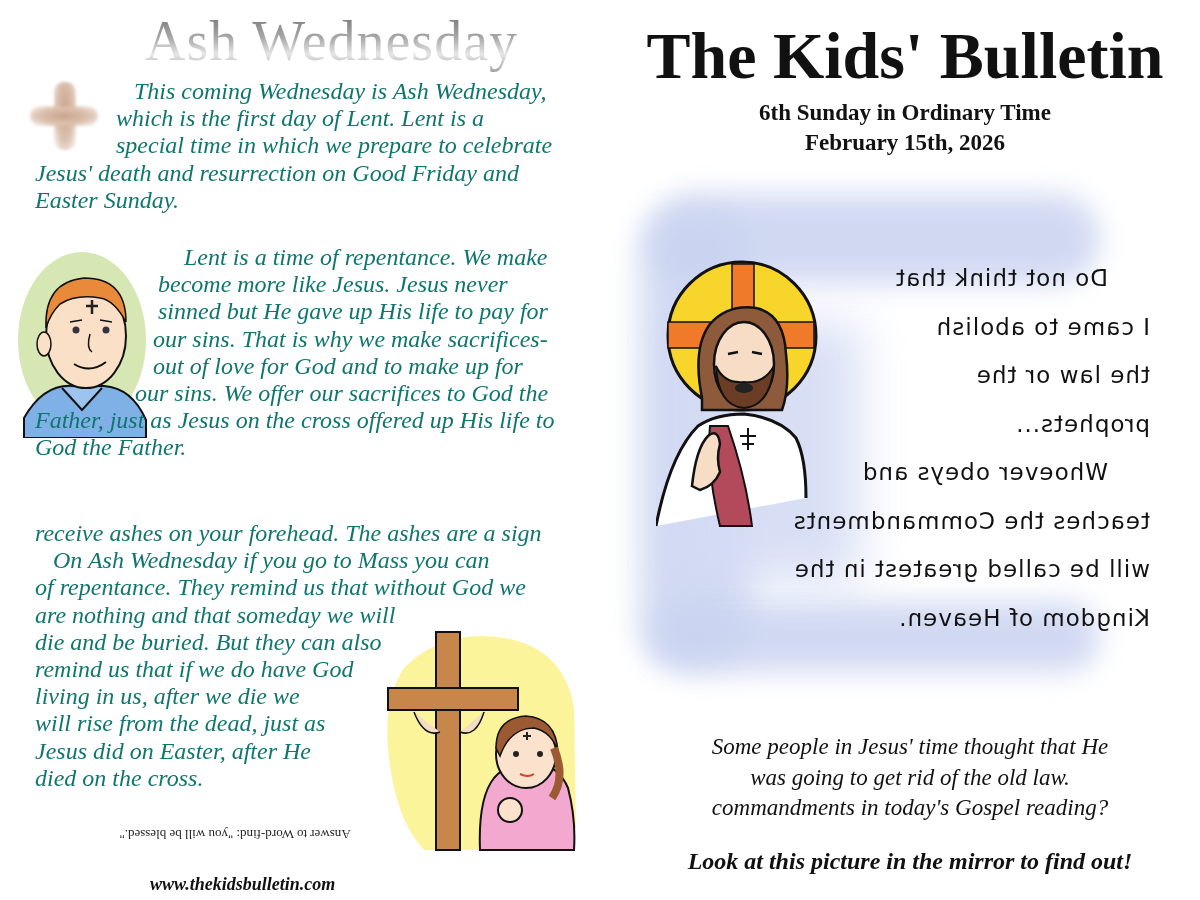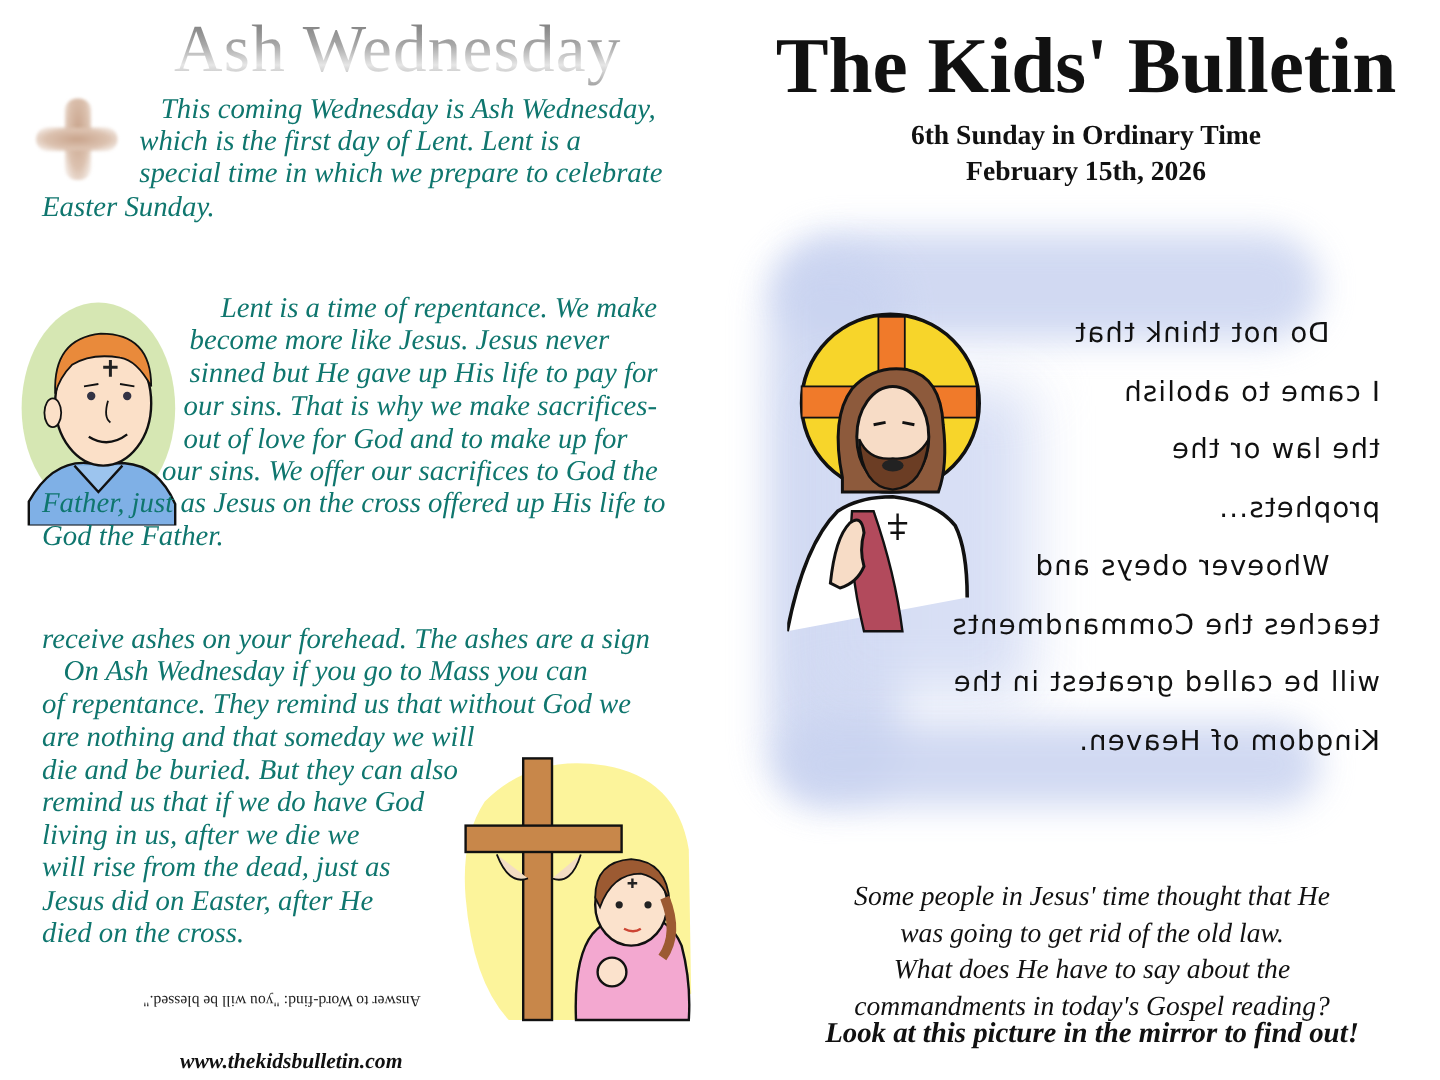--- a/index.html
+++ b/index.html
@@ -68,20 +68,21 @@
 
     <div class="ash-cross">
       <div class="v"></div>
         <div class="h"></div>
     </div>
 
     <div class="para p1">
       <span class="ln" style="padding-left:99px">This coming Wednesday is Ash Wednesday,</span>
       <span class="ln" style="padding-left:81px">which is the first day of Lent.  Lent is a</span>
       <span class="ln" style="padding-left:81px">special time in which we prepare to celebrate</span>
+      <span class="ln">Jesus' death and resurrection on Good Friday and</span>
       <span class="ln">Easter Sunday.</span>
     </div>
 
     <svg class="boy" viewBox="0 0 140 190">
       <ellipse cx="68" cy="92" rx="64" ry="88" fill="#cfe3a6" opacity="0.85"></ellipse>
       <path d="M10 170 Q30 135 60 138 L90 138 Q118 140 132 172 L132 190 L10 190 Z" fill="#7fb0e6" stroke="#111" stroke-width="2"></path>
       <path d="M48 140 L68 162 L88 140" fill="#9cc4ee" stroke="#111" stroke-width="2"></path>
       <ellipse cx="72" cy="88" rx="40" ry="52" fill="#fbe0c8" stroke="#111" stroke-width="2"></ellipse>
       <path d="M32 80 Q30 34 70 30 Q112 30 112 74 Q100 52 86 50 Q62 46 46 56 Q36 66 32 80 Z" fill="#e98a3b" stroke="#111" stroke-width="1.5"></path>
       <ellipse cx="30" cy="96" rx="7" ry="12" fill="#fbe0c8" stroke="#111" stroke-width="1.5"></ellipse>
@@ -174,19 +175,18 @@
         <span class="ln indent">Whoever obeys and</span>
         <span class="ln">teaches the Commandments</span>
         <span class="ln">will be called greatest in the</span>
         <span class="ln">Kingdom of Heaven.</span>
       </div>
     </div>
 
     <div class="question">
       <div>Some people in Jesus' time thought that He</div>
       <div>was going to get rid of the old law.</div>
-      <div>What does He have to say about the</div>
       <div>commandments in today's Gospel reading?</div>
     </div>
 
     <div class="mirror-cta">Look at this picture in the mirror to find out!</div>
   </div>
 </div>
 
 </body></html>

